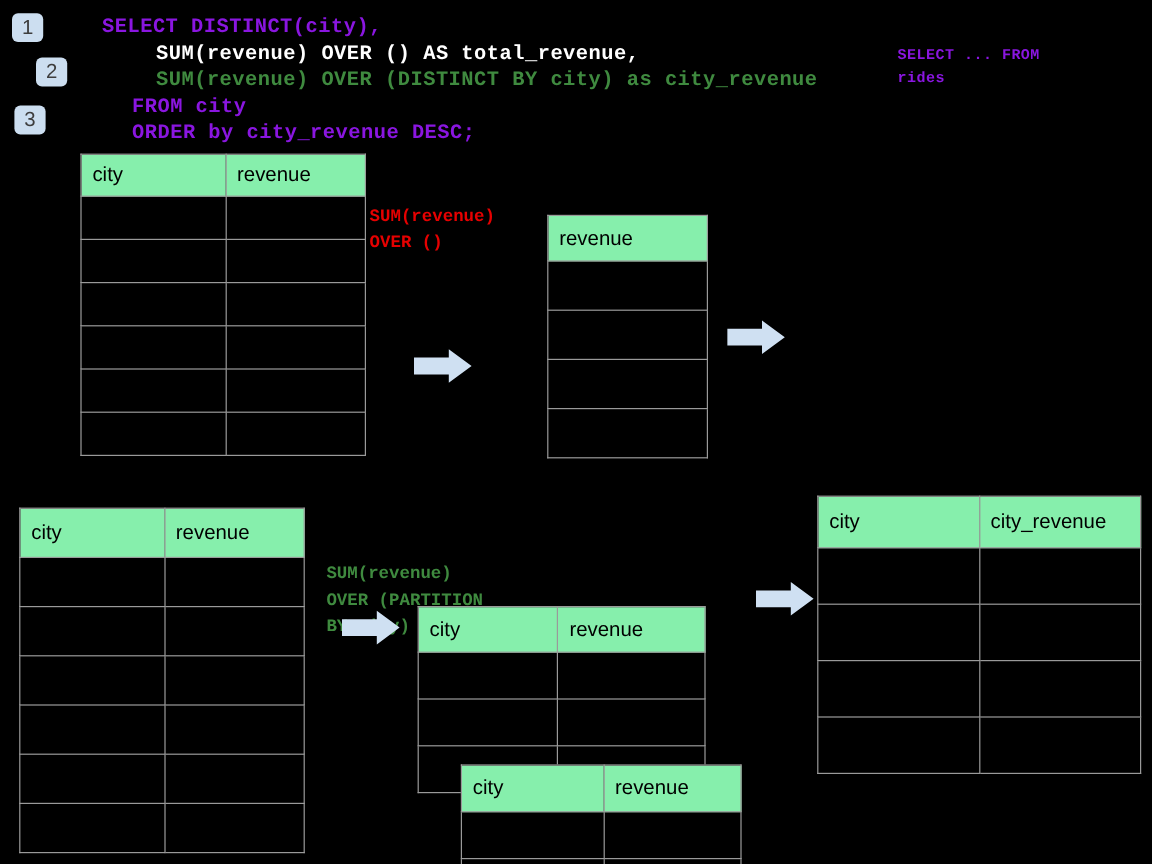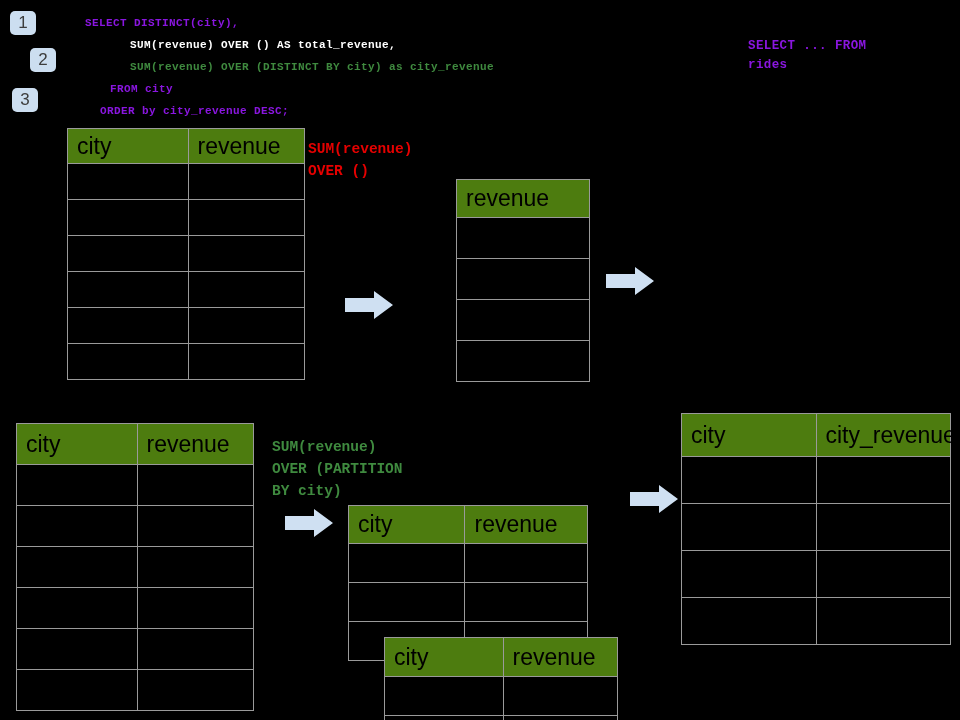--- a/index.html
+++ b/index.html
@@ -27,61 +27,62 @@
     line-height: 24px;
     text-align: center;
     width: 26px;
     height: 24px;
   }
 
   
   .code {
     position: absolute;
     font-family: "Liberation Mono", monospace;
-    font-size: 11px;
+    font-size: 17px;
     font-weight: bold;
     letter-spacing: 0.4px;
     white-space: pre;
     line-height: 21.5px;
   }
   .code-purple { color: #8a16e0; }
   .code-red    { color: #ffffff; }
   .code-green  { color: #3f8a3f; }
 
   
   .annot {
     position: absolute;
     font-family: "Liberation Mono", monospace;
     font-size: 14.5px;
     font-weight: bold;
     line-height: 22px;
     white-space: pre;
+    margin-top: 32px;
   }
   .annot-red   { color: #e60000; }
   .annot-green { color: #3f8a3f; }
 
   
   .tbl {
     position: absolute;
     border-collapse: collapse;
     table-layout: fixed;
     background: #000000;
   }
   .tbl td {
     border: 1px solid #9a9a9a;
     padding: 0;
     background: #000000;
   }
   .tbl th {
     border: 1px solid #9a9a9a;
-    background: #4d7c0f;
+    background: #86efac;
     color: #000000;
     font-family: "Liberation Sans", sans-serif;
     font-weight: normal;
-    font-size: 23px;
+    font-size: 17px;
     text-align: left;
     padding: 0 0 0 9px;
   }
 
   
   .arrow { position: absolute; }
 </style>
 </head>
 <body>
 
@@ -89,21 +90,21 @@
   <div id="badges-layer">
       <div class="badge" style="left: 10px; top: 11px;">1</div>
       <div class="badge" style="left: 30px; top: 48px;">2</div>
       <div class="badge" style="left: 12px; top: 88px;">3</div>
     </div>
   <div id="sql-layer">
       <div class="code code-purple" style="left: 85px; top: 13px;">SELECT DISTINCT(city),</div>
       <div class="code code-red" style="left: 130px; top: 35px;">SUM(revenue) OVER () AS total_revenue,</div>
       <div class="code code-green" style="left: 130px; top: 57px;">SUM(revenue) OVER (DISTINCT BY city) as city_revenue</div>
       <div class="code code-purple" style="left: 110px; top: 79px;">FROM city</div>
-      <div class="code code-purple" style="left: 100px; top: 101px;">ORDER by city_revenue DESC;</div>
+      <div class="code code-purple" style="left: 110px; top: 101px;">ORDER by city_revenue DESC;</div>
       <div class="code code-purple" style="left: 748px; top: 37px; font-size: 12.5px; line-height: 19px;">SELECT ... FROM
 rides</div>
     </div>
   <div id="annot-layer">
       <div class="annot annot-red" style="left: 308px; top: 138px;">SUM(revenue)
 OVER ()</div>
       <div class="annot annot-green" style="left: 272px; top: 436px;">SUM(revenue)
 OVER (PARTITION
 BY city)</div>
     </div>

